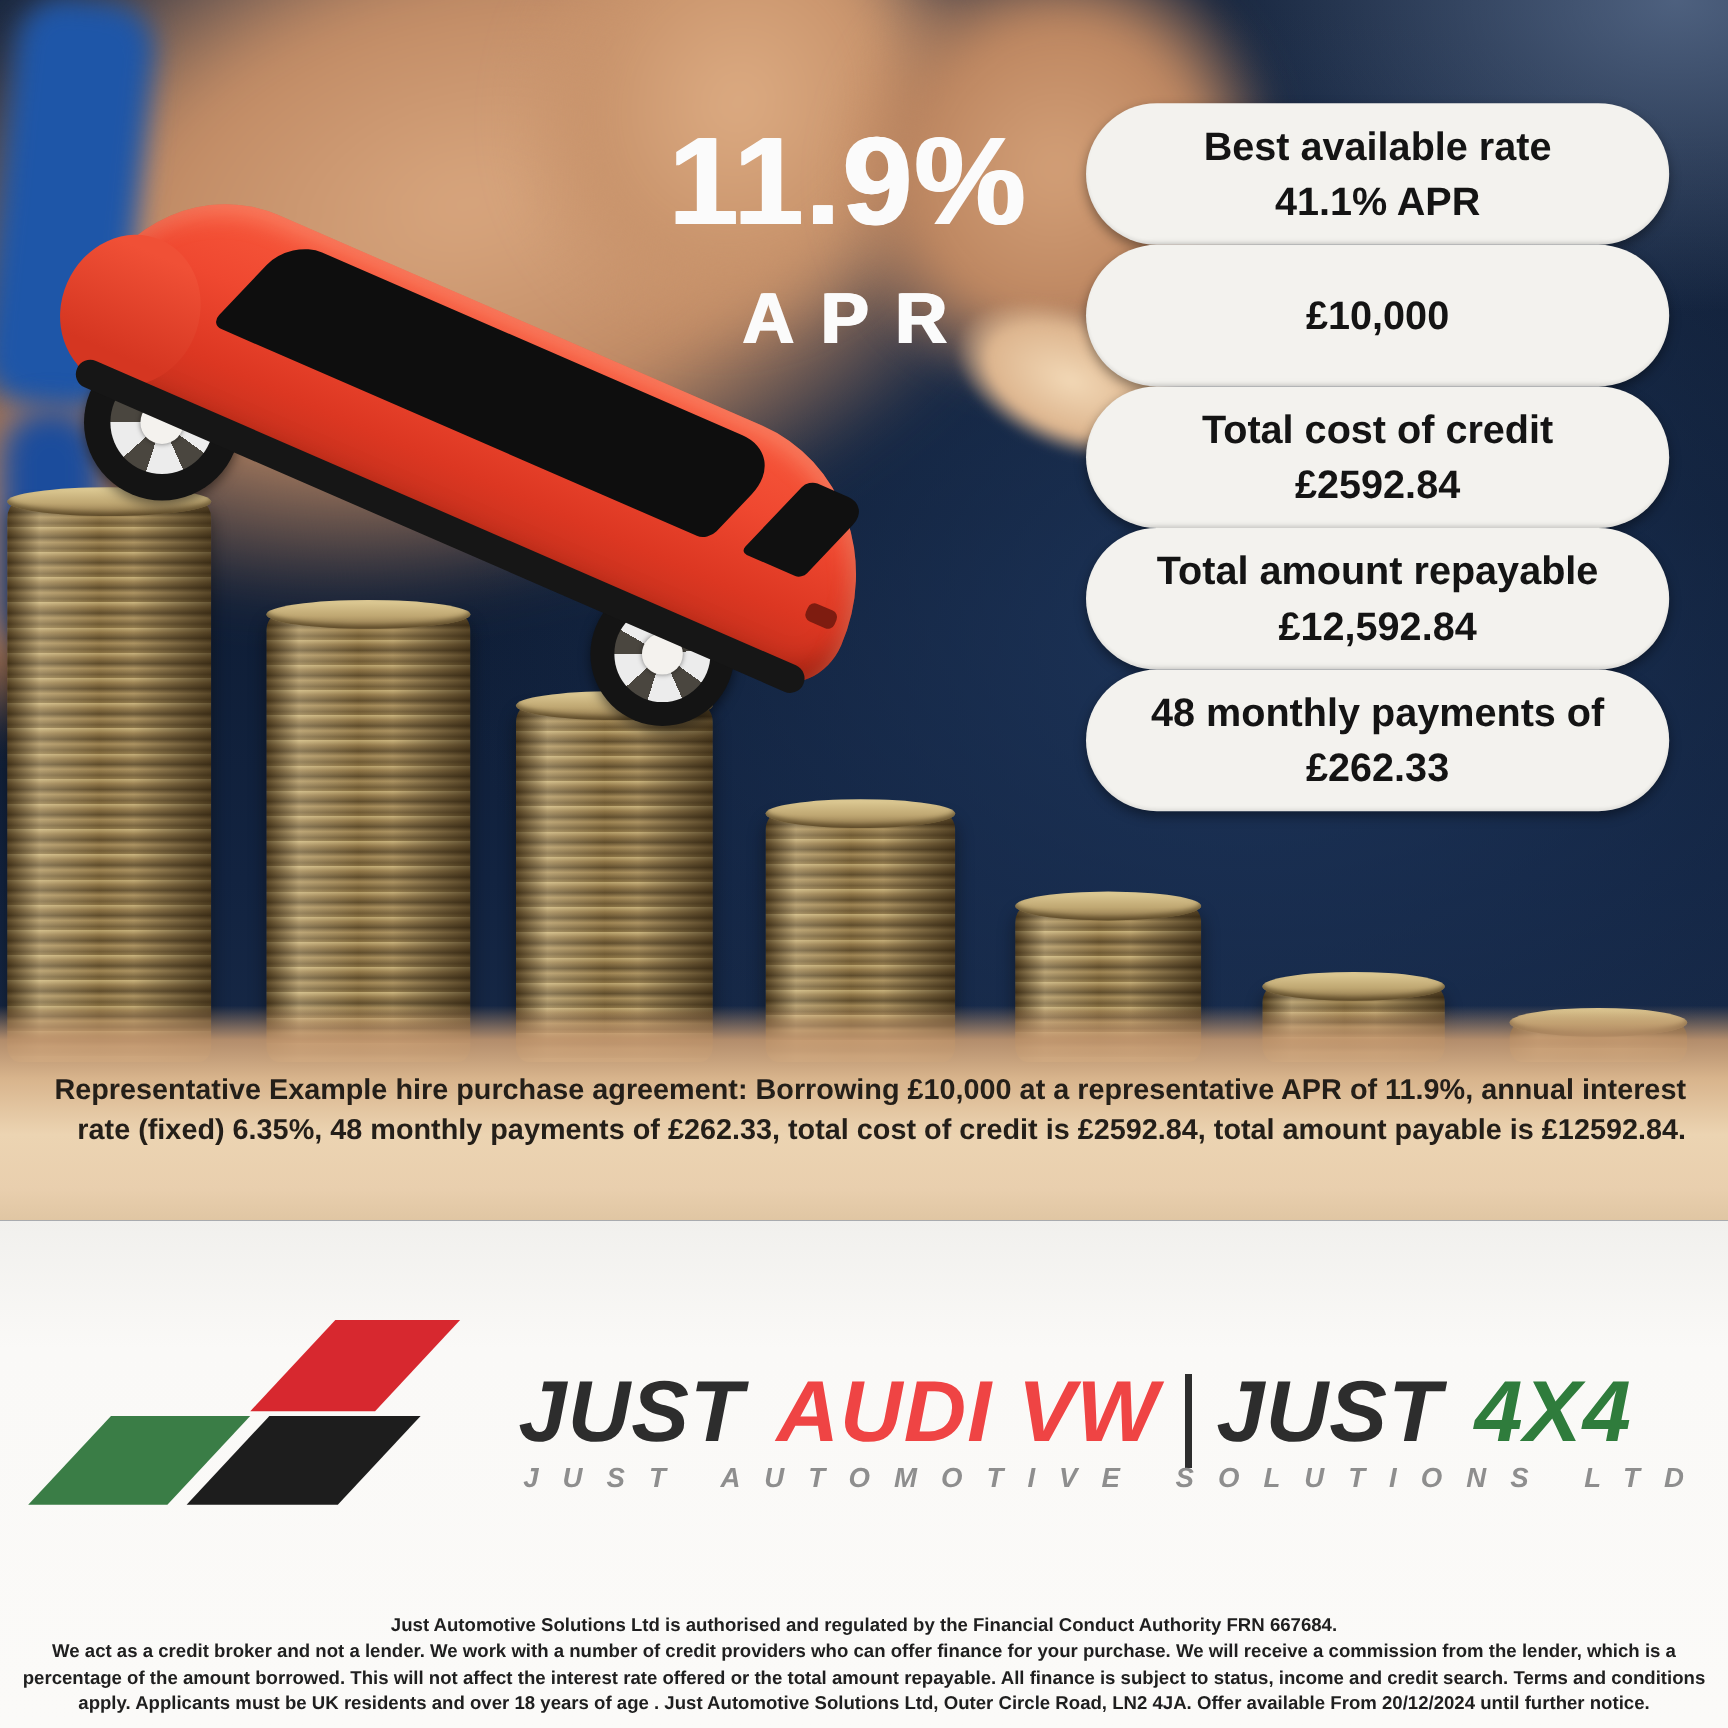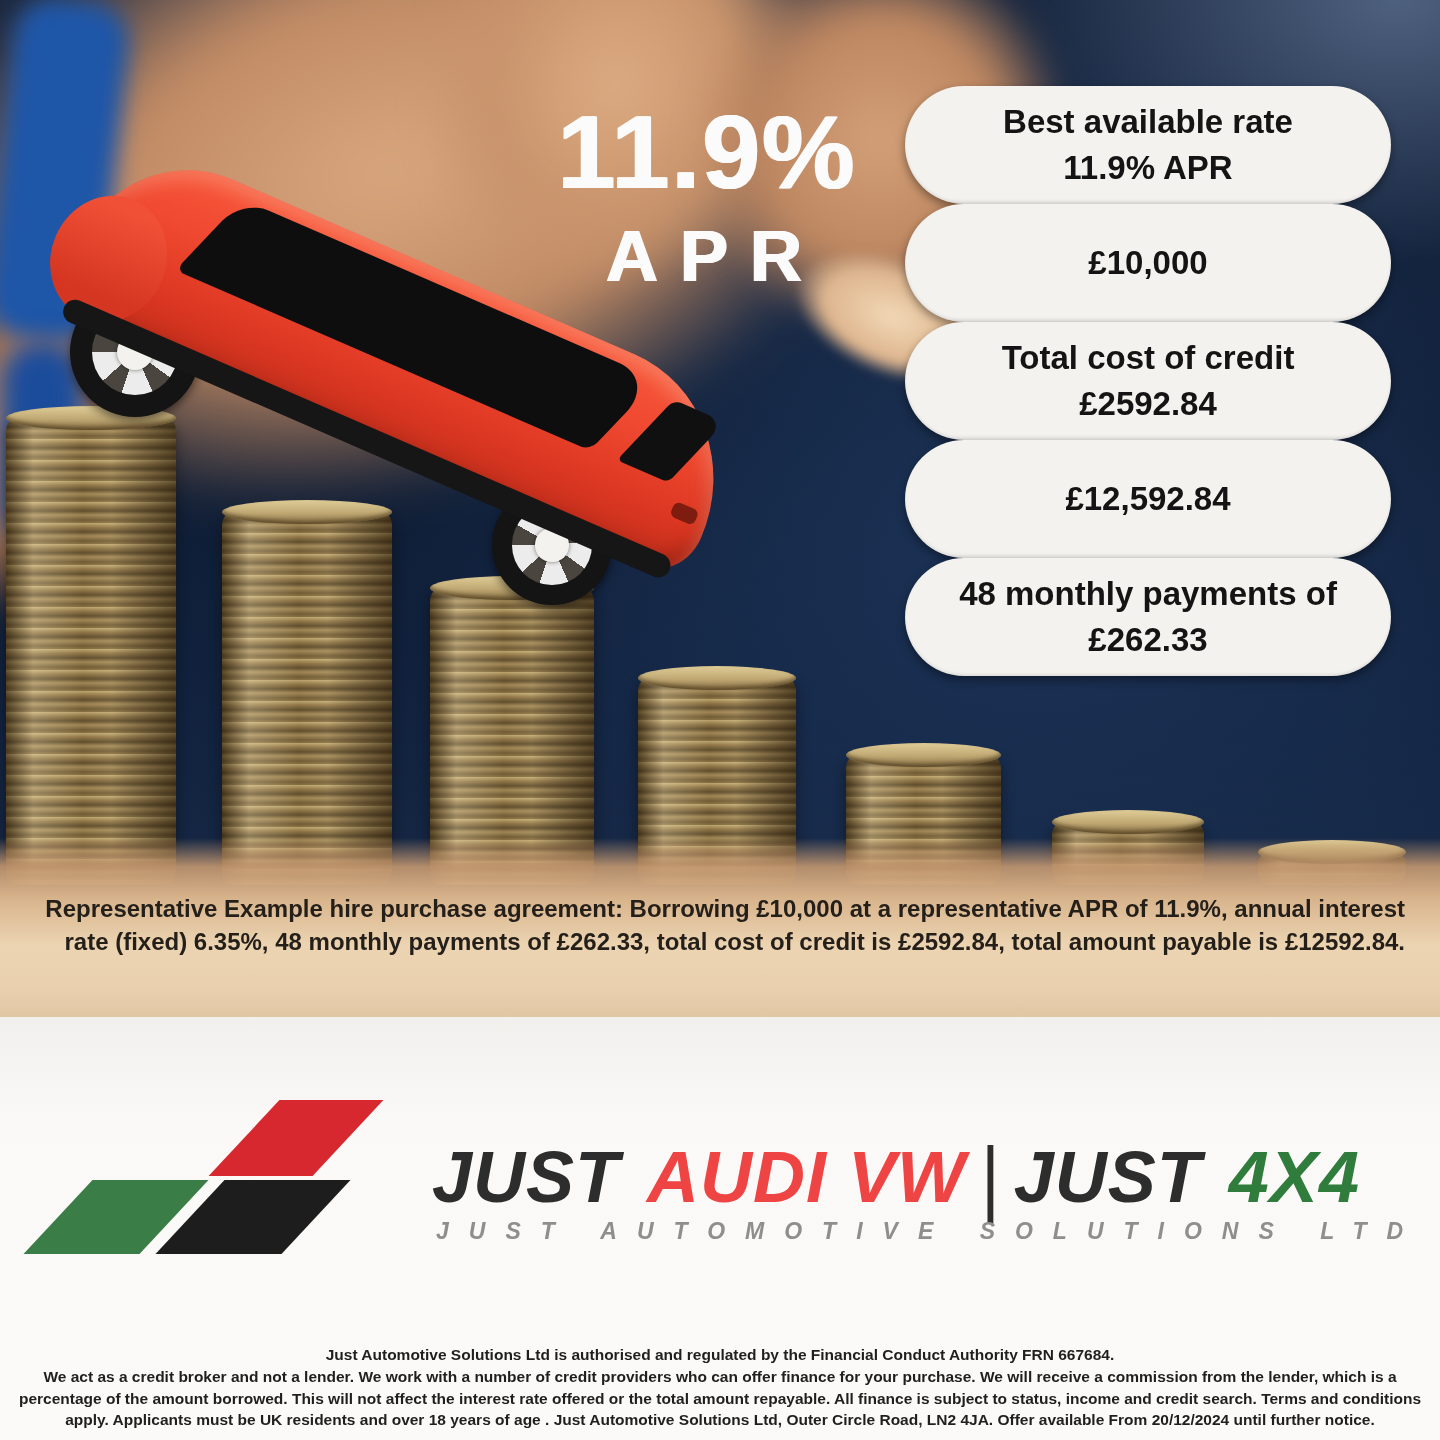--- a/index.html
+++ b/index.html
@@ -60,21 +60,21 @@
   .car-window{position:absolute;left:118px;top:14px;width:452px;height:92px;background:#0e0e0e;
     transform:skewX(-20deg);border-radius:28px 42px 10px 10px;}
   .car-window-rear{position:absolute;left:596px;top:26px;width:56px;height:78px;background:#101010;
     transform:skewX(-20deg);border-radius:8px 20px 6px 6px;}
   .car-sill{position:absolute;left:14px;top:172px;width:660px;height:24px;background:#161616;border-radius:12px;}
   .car-taillight{position:absolute;left:652px;top:118px;width:26px;height:16px;background:#7e1c10;border-radius:6px;}
   
   .apr-big{position:absolute;left:512px;top:100px;width:390px;text-align:center;color:#fbfbfb;}
   .apr-line1{font-size:104px;line-height:1;font-weight:bold;letter-spacing:2px;
     text-shadow:1px 0 0 currentColor,-1px 0 0 currentColor;}
-  .apr-line2{margin-top:16px;font-size:72px;line-height:1;font-weight:bold;letter-spacing:22px;padding-left:16px;
+  .apr-line2{margin-top:32px;font-size:60px;line-height:1;font-weight:bold;letter-spacing:22px;padding-left:16px;
     text-shadow:1px 0 0 currentColor,-1px 0 0 currentColor;}
   
   .pills{position:absolute;left:905px;top:86px;width:486px;}
   .pill{height:118px;border-radius:60px;background:#f3f2ee;
     box-shadow:0 4px 10px rgba(0,0,0,.4), inset 0 -2px 3px rgba(0,0,0,.08);
     display:flex;flex-direction:column;align-items:center;justify-content:center;
     color:#141414;font-weight:bold;font-size:33px;line-height:1.4;text-align:center;}
   
   .rep-text{position:absolute;left:35px;top:892px;width:1370px;text-align:right;
     font-size:24px;font-weight:bold;color:#241f19;line-height:1.38;}
@@ -155,30 +155,31 @@
     </div>
 
     <div class="apr-big">
       <div class="apr-line1">11.9%</div>
       <div class="apr-line2">APR</div>
     </div>
 
     <div class="pills">
       <div class="pill">
         <span>Best available rate</span>
-        <span>11.9% APR</span>
+        <span>41.1% APR</span>
       </div>
       <div class="pill">
         <span>£10,000</span>
       </div>
       <div class="pill">
         <span>Total cost of credit</span>
         <span>£2592.84</span>
       </div>
       <div class="pill">
+        <span>Total amount repayable</span>
         <span>£12,592.84</span>
       </div>
       <div class="pill">
         <span>48 monthly payments of</span>
         <span>£262.33</span>
       </div>
     </div>
 
     <div class="rep-text">Representative Example hire purchase agreement: Borrowing £10,000 at a representative APR of 11.9%, annual interest rate (fixed) 6.35%, 48 monthly payments of £262.33, total cost of credit is £2592.84, total amount payable is £12592.84.</div>
   </div>

